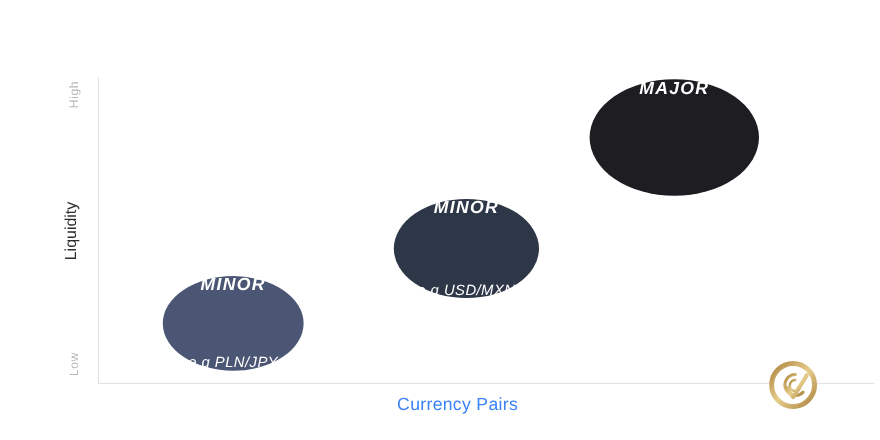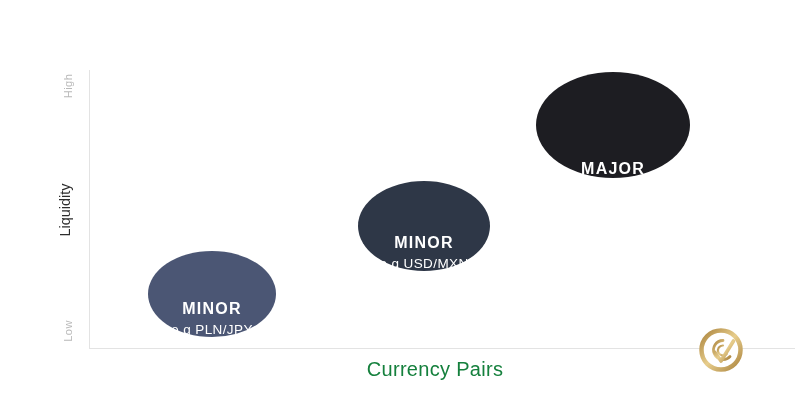--- a/index.html
+++ b/index.html
@@ -47,37 +47,38 @@
     color: #b9b9b9;
     font-size: 11px;
     letter-spacing: 0.5px;
   }
   .y-title {
     color: #2d2d2d;
     font-size: 14.5px;
   }
   .x-title {
     position: absolute;
-    left: 435px;
+    left: 416px;
     top: 369px;
     transform: translate(-50%, -50%);
-    font-size: 20px;
-    color: #15803d;
+    font-size: 16px;
+    color: #3b82f6;
     letter-spacing: 0.3px;
     white-space: nowrap;
   }
   .bubble {
     position: absolute;
     border-radius: 50%;
     color: #ffffff;
     display: flex;
     flex-direction: column;
     align-items: center;
-    justify-content: flex-end;
+    justify-content: space-between;
     text-align: center;
+    font-style: italic;
   }
   .bubble-title {
     font-weight: bold;
     font-size: 16px;
     letter-spacing: 1.2px;
   }
   .bubble-sub {
     font-size: 13.5px;
     margin-top: 4px;
     letter-spacing: 0.4px;

